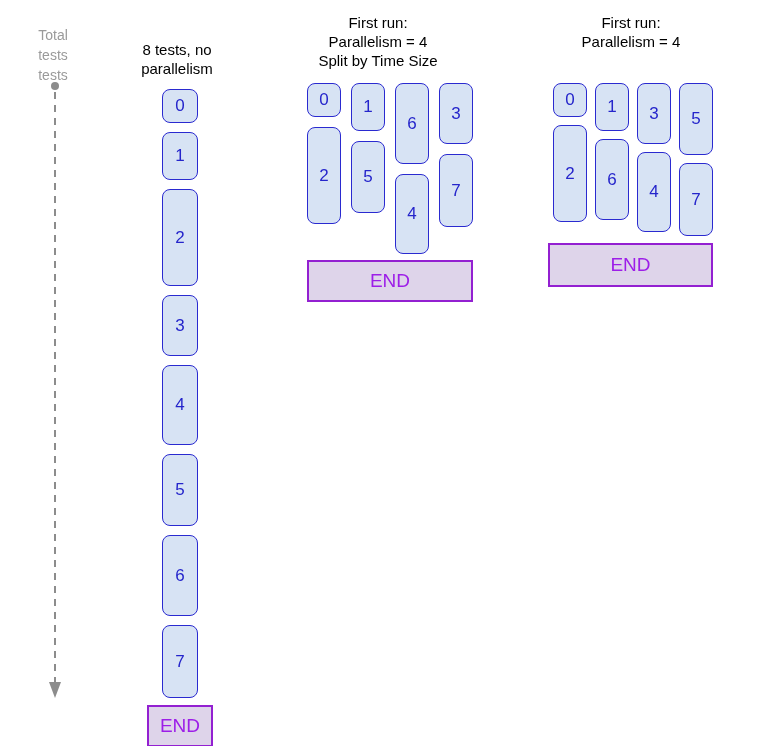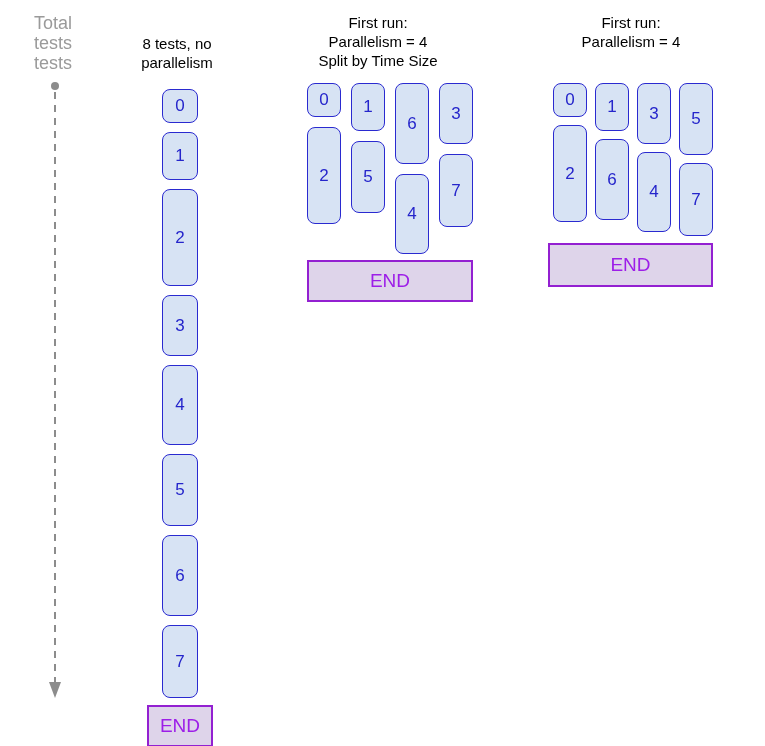--- a/index.html
+++ b/index.html
@@ -9,22 +9,22 @@
   }
   html,body{margin:0;padding:0;}
   body{
     width:765px;height:746px;overflow:hidden;position:relative;
     background:#ffffff;font-family:"Liberation Sans", sans-serif;
   }
   .stage{position:absolute;inset:0;}
 
   
   .axis-label{
-    position:absolute;left:20px;top:13px;width:66px;text-align:center;
-    color:var(--label-gray);font-size:18px;line-height:20px;
+    position:absolute;left:20px;top:25px;width:66px;text-align:center;
+    color:var(--label-gray);font-size:14px;line-height:20px;
   }
   .axis-dot{
     position:absolute;left:51px;top:82px;width:8px;height:8px;
     border-radius:50%;background:var(--axis-gray);
   }
   .axis-line{
     position:absolute;left:54px;top:92px;width:2px;height:590px;
     background:repeating-linear-gradient(to bottom,var(--axis-gray) 0 7px,transparent 7px 13px);
   }
   .axis-arrowhead{
@@ -46,21 +46,21 @@
     border-radius:8px;color:var(--box-text);font-size:17px;
     display:flex;align-items:center;justify-content:center;
   }
   .end-box{
     position:absolute;box-sizing:border-box;
     background:var(--end-fill);border:2px solid var(--end-border);
     color:var(--end-text);font-size:19px;
     display:flex;align-items:center;justify-content:center;
   }
 
-  .sec0 .header{left:117px;top:34px;width:120px;}
+  .sec0 .header{left:117px;top:40px;width:120px;}
   .sec1 .header{left:298px;top:13px;width:160px;}
   .sec2 .header{left:551px;top:13px;width:160px;}
 
   .sec0 .tracks{left:162px;top:89px;}
   .sec1 .tracks{left:307px;top:83px;gap:10px;}
   .sec2 .tracks{left:553px;top:83px;gap:8px;}
 
   .sec0 .track{width:36px;gap:9px;}
   .sec1 .track{width:34px;gap:10px;}
   .sec2 .track{width:34px;gap:8px;}

